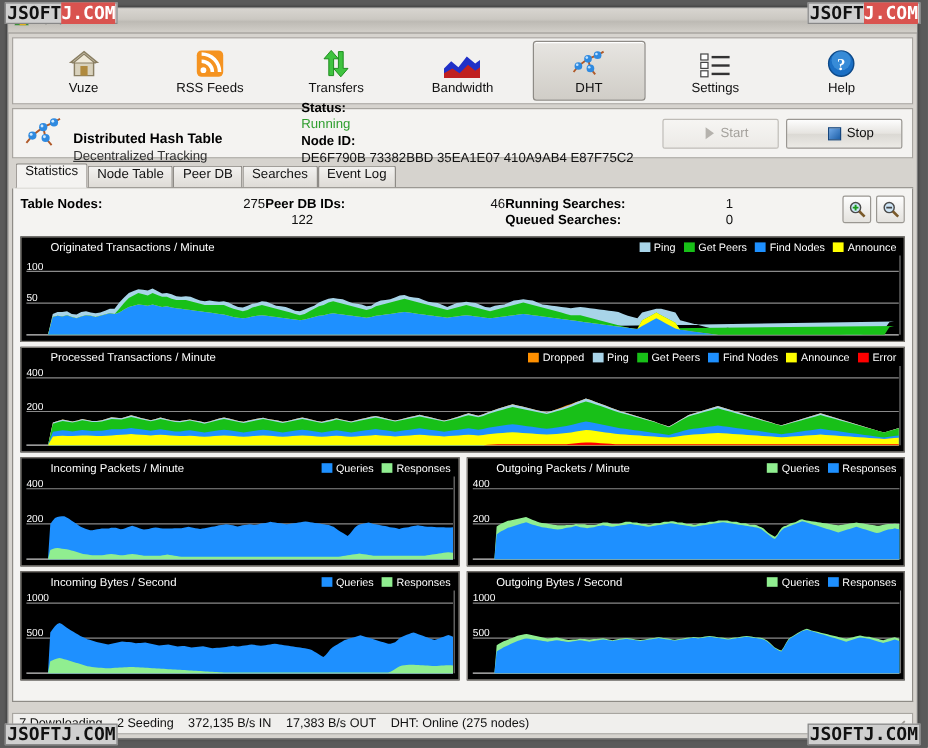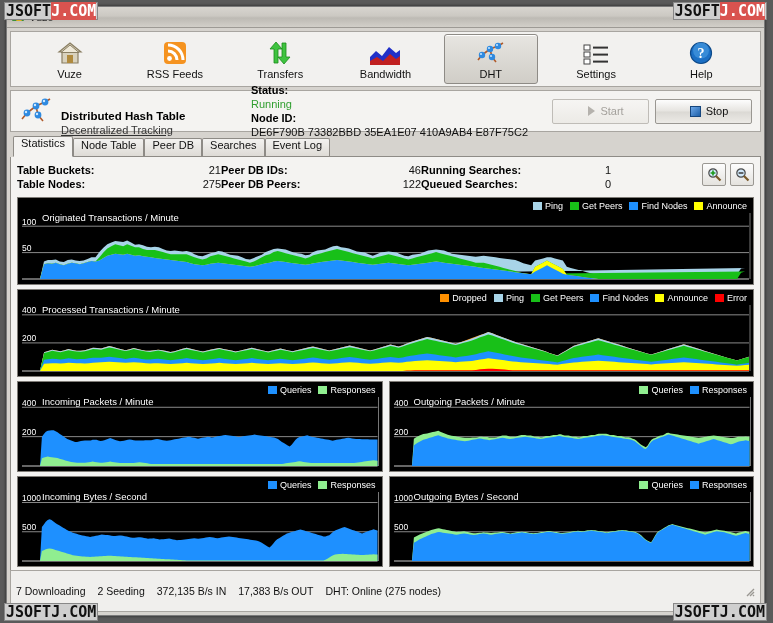--- a/index.html
+++ b/index.html
@@ -76,29 +76,29 @@
   .zoombtns{margin-left:auto;display:flex;gap:4px;}
   .zbtn{width:22px;height:21px;border:1px solid #9a9792;border-radius:2px;
         background:linear-gradient(to bottom,#fdfdfd,#e4e2de);display:flex;align-items:center;justify-content:center;cursor:default;}
 
   
   .chart-wrap{border:1px solid #7f7c77;background:#000;box-sizing:border-box;position:relative;margin-top:4px;}
   .chart-wrap.full{height:88px;}
   .chart-row{display:flex;gap:6px;margin-top:4px;}
   .chart-row .chart-wrap{flex:1;height:91px;margin-top:0;}
   .chart-inner{position:absolute;inset:2px;}
-  .chart-title{position:absolute;left:22px;top:12px;font-size:9.5px;color:#fff;z-index:3;white-space:nowrap;text-align:center;}
+  .chart-title{position:absolute;left:22px;top:1px;font-size:9.5px;color:#fff;z-index:3;white-space:nowrap;text-align:center;}
   .chart-legend{position:absolute;right:4px;top:1px;display:flex;gap:7px;z-index:3;}
   .leg{display:flex;align-items:center;gap:3px;font-size:9px;color:#fff;white-space:nowrap;}
   .leg i{width:9px;height:8px;display:block;}
   .chart-svg{position:absolute;inset:0;width:100%;height:100%;}
 
   
   .statusbar{position:absolute;left:3px;right:3px;bottom:3px;height:16px;background:#f0efed;
-             border:1px solid #a8a5a0;font-size:10.5px;color:#111;display:flex;align-items:center;padding:12px 5px;}
+             border:1px solid #a8a5a0;font-size:10.5px;color:#111;display:flex;align-items:center;padding:0 5px;}
   .statusbar .seg{margin-right:12px;white-space:nowrap;}
   .sb-grip{margin-left:auto;width:12px;height:12px;}
 </style>
 </head>
 <body>
 
 <div class="desktop">
 
   <div class="window">
 
@@ -256,35 +256,30 @@
       <div class="tab">
           <span>Event Log</span>
         </div>
     </div>
 
     <div class="content">
 
       <div class="statsrow">
         <div class="statcol col1">
           <div class="statline">
-              <span class="k">Table Buckets:</span>
-              <span class="v">21</span>
-            </div>
-          <div class="statline">
               <span class="k">Table Nodes:</span>
               <span class="v">275</span>
             </div>
         </div>
         <div class="statcol col2">
           <div class="statline">
               <span class="k">Peer DB IDs:</span>
               <span class="v">46</span>
             </div>
           <div class="statline">
-              <span class="k">Peer DB Peers:</span>
               <span class="v">122</span>
             </div>
         </div>
         <div class="statcol col3">
           <div class="statline">
               <span class="k">Running Searches:</span>
               <span class="v">1</span>
             </div>
           <div class="statline">
               <span class="k">Queued Searches:</span>

